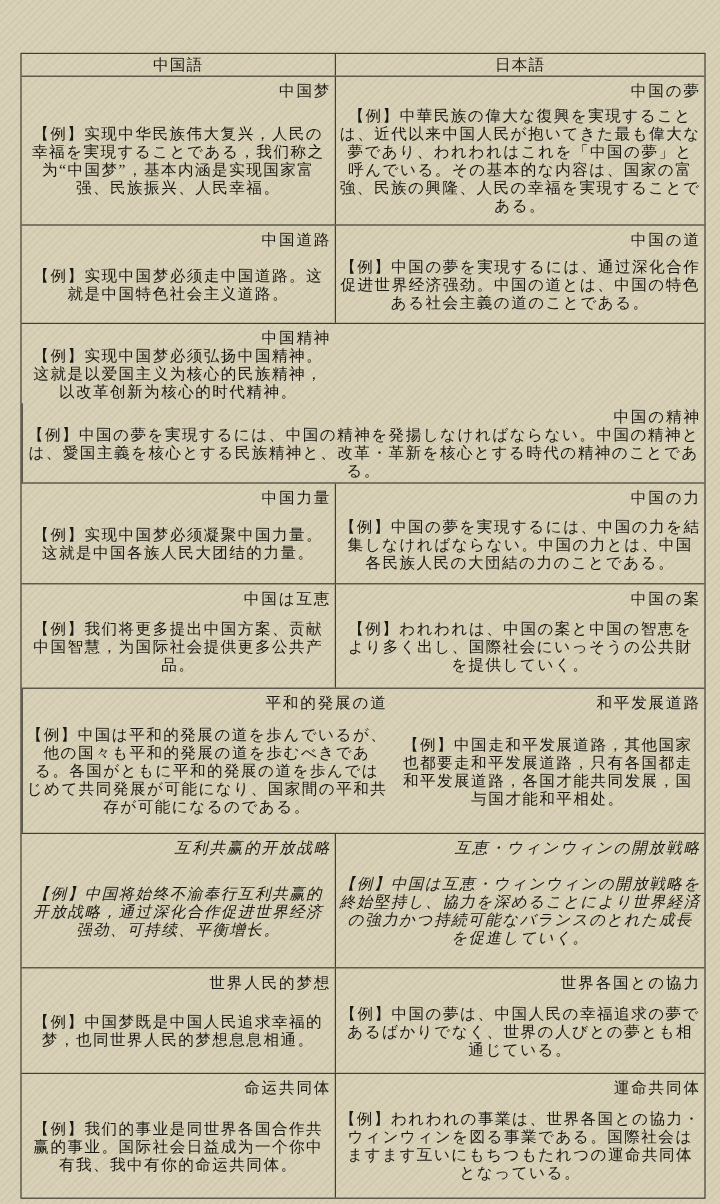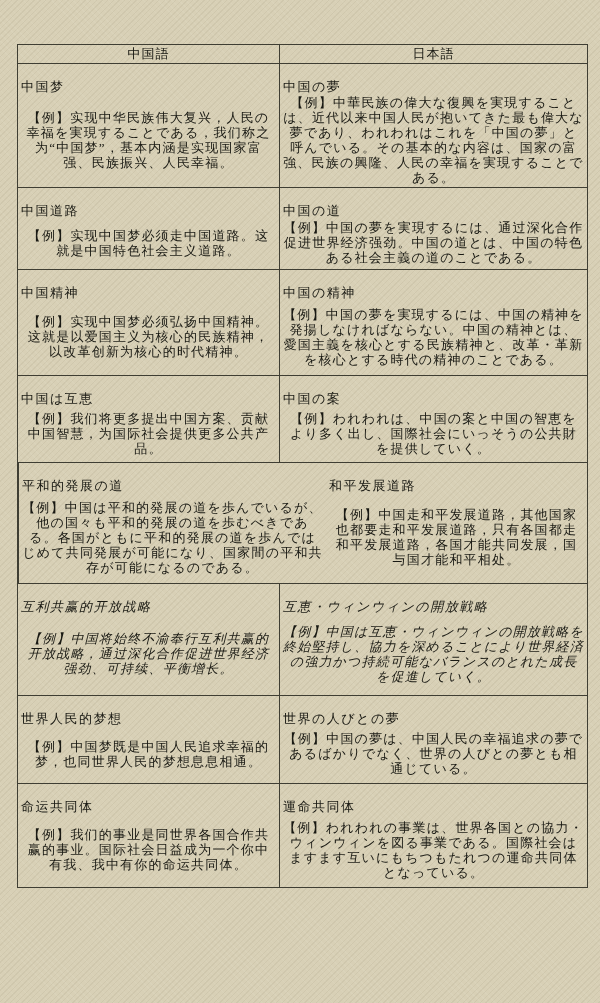--- a/index.html
+++ b/index.html
@@ -40,38 +40,38 @@
   }
   .cell.cn{ width:261px; }
   .cell.ja{ flex:1; border-left:1px solid var(--line); }
   .header-row{ min-height:18px; }
   .header-row .cell{ justify-content:flex-end; }
   .col-title{
     text-align:center;
     letter-spacing:1px;
   }
   .term{
-    text-align:left;
-    padding-top:14px;
+    text-align:right;
+    padding-top:3px;
     letter-spacing:1.5px;
   }
   .example-wrap{
     flex:1;
     display:flex;
     align-items:center;
   }
   .example{
     width:100%;
     text-align:center;
     letter-spacing:1.2px;
   }
   
   .r1{ min-height:124px; }
   .r2{ min-height:82px; }
-  .r3{ min-height:106px; }
+  .r3{ min-height:106px;flex-direction:column; }
   .r4{ min-height:84px; }
   .r5{ min-height:87px; }
   .r6{ min-height:121px; }
   .r7{ min-height:112px;font-style:italic; }
   .r8{ min-height:88px; }
   .r9{ min-height:104px; }
 </style>
 </head>
 <body>
 
@@ -124,20 +124,34 @@
       </div>
     </div>
     <div class="cell ja">
       <div class="term">中国の精神</div>
       <div class="example-wrap">
         <div class="example">【例】中国の夢を実現するには、中国の精神を発揚しなければならない。中国の精神とは、愛国主義を核心とする民族精神と、改革・革新を核心とする時代の精神のことである。</div>
       </div>
     </div>
   </div>
 
+  <div class="trow r4">
+    <div class="cell cn">
+      <div class="term">中国力量</div>
+      <div class="example-wrap">
+        <div class="example">【例】实现中国梦必须凝聚中国力量。这就是中国各族人民大团结的力量。</div>
+      </div>
+    </div>
+    <div class="cell ja">
+      <div class="term">中国の力</div>
+      <div class="example-wrap">
+        <div class="example">【例】中国の夢を実現するには、中国の力を結集しなければならない。中国の力とは、中国各民族人民の大団結の力のことである。</div>
+      </div>
+    </div>
+  </div>
 
   <div class="trow r5">
     <div class="cell cn">
       <div class="term">中国は互恵</div>
       <div class="example-wrap">
         <div class="example">【例】我们将更多提出中国方案、贡献中国智慧，为国际社会提供更多公共产品。</div>
       </div>
     </div>
     <div class="cell ja">
       <div class="term">中国の案</div>
@@ -178,21 +192,21 @@
   </div>
 
   <div class="trow r8">
     <div class="cell cn">
       <div class="term">世界人民的梦想</div>
       <div class="example-wrap">
         <div class="example">【例】中国梦既是中国人民追求幸福的梦，也同世界人民的梦想息息相通。</div>
       </div>
     </div>
     <div class="cell ja">
-      <div class="term">世界の人びとの夢</div>
+      <div class="term">世界各国との協力</div>
       <div class="example-wrap">
         <div class="example">【例】中国の夢は、中国人民の幸福追求の夢であるばかりでなく、世界の人びとの夢とも相通じている。</div>
       </div>
     </div>
   </div>
 
   <div class="trow r9">
     <div class="cell cn">
       <div class="term">命运共同体</div>
       <div class="example-wrap">

